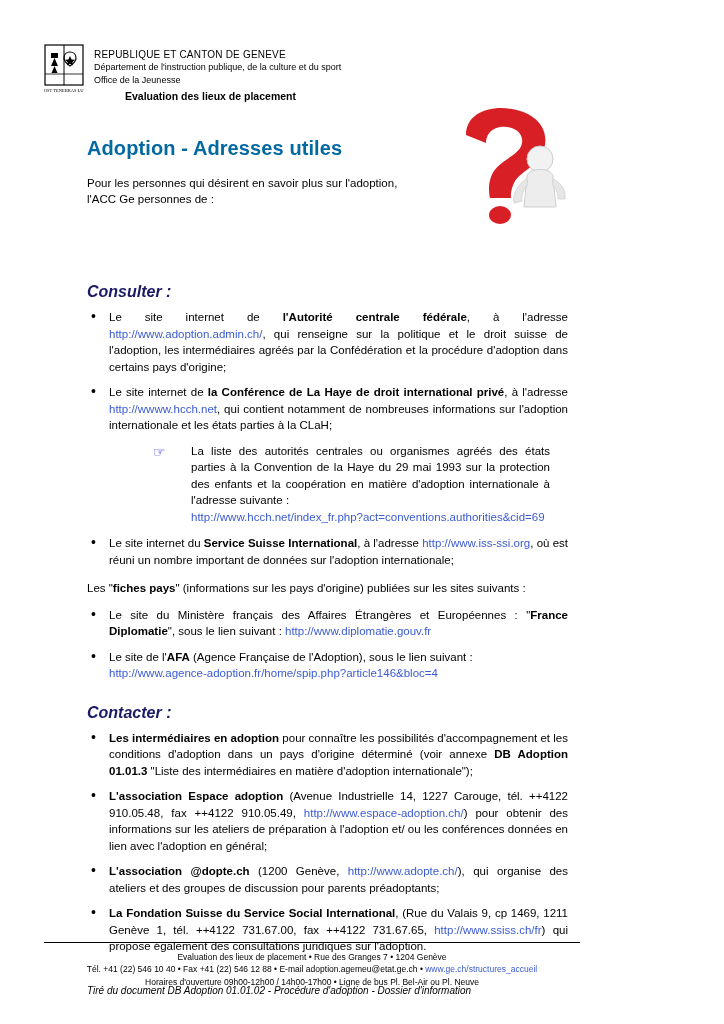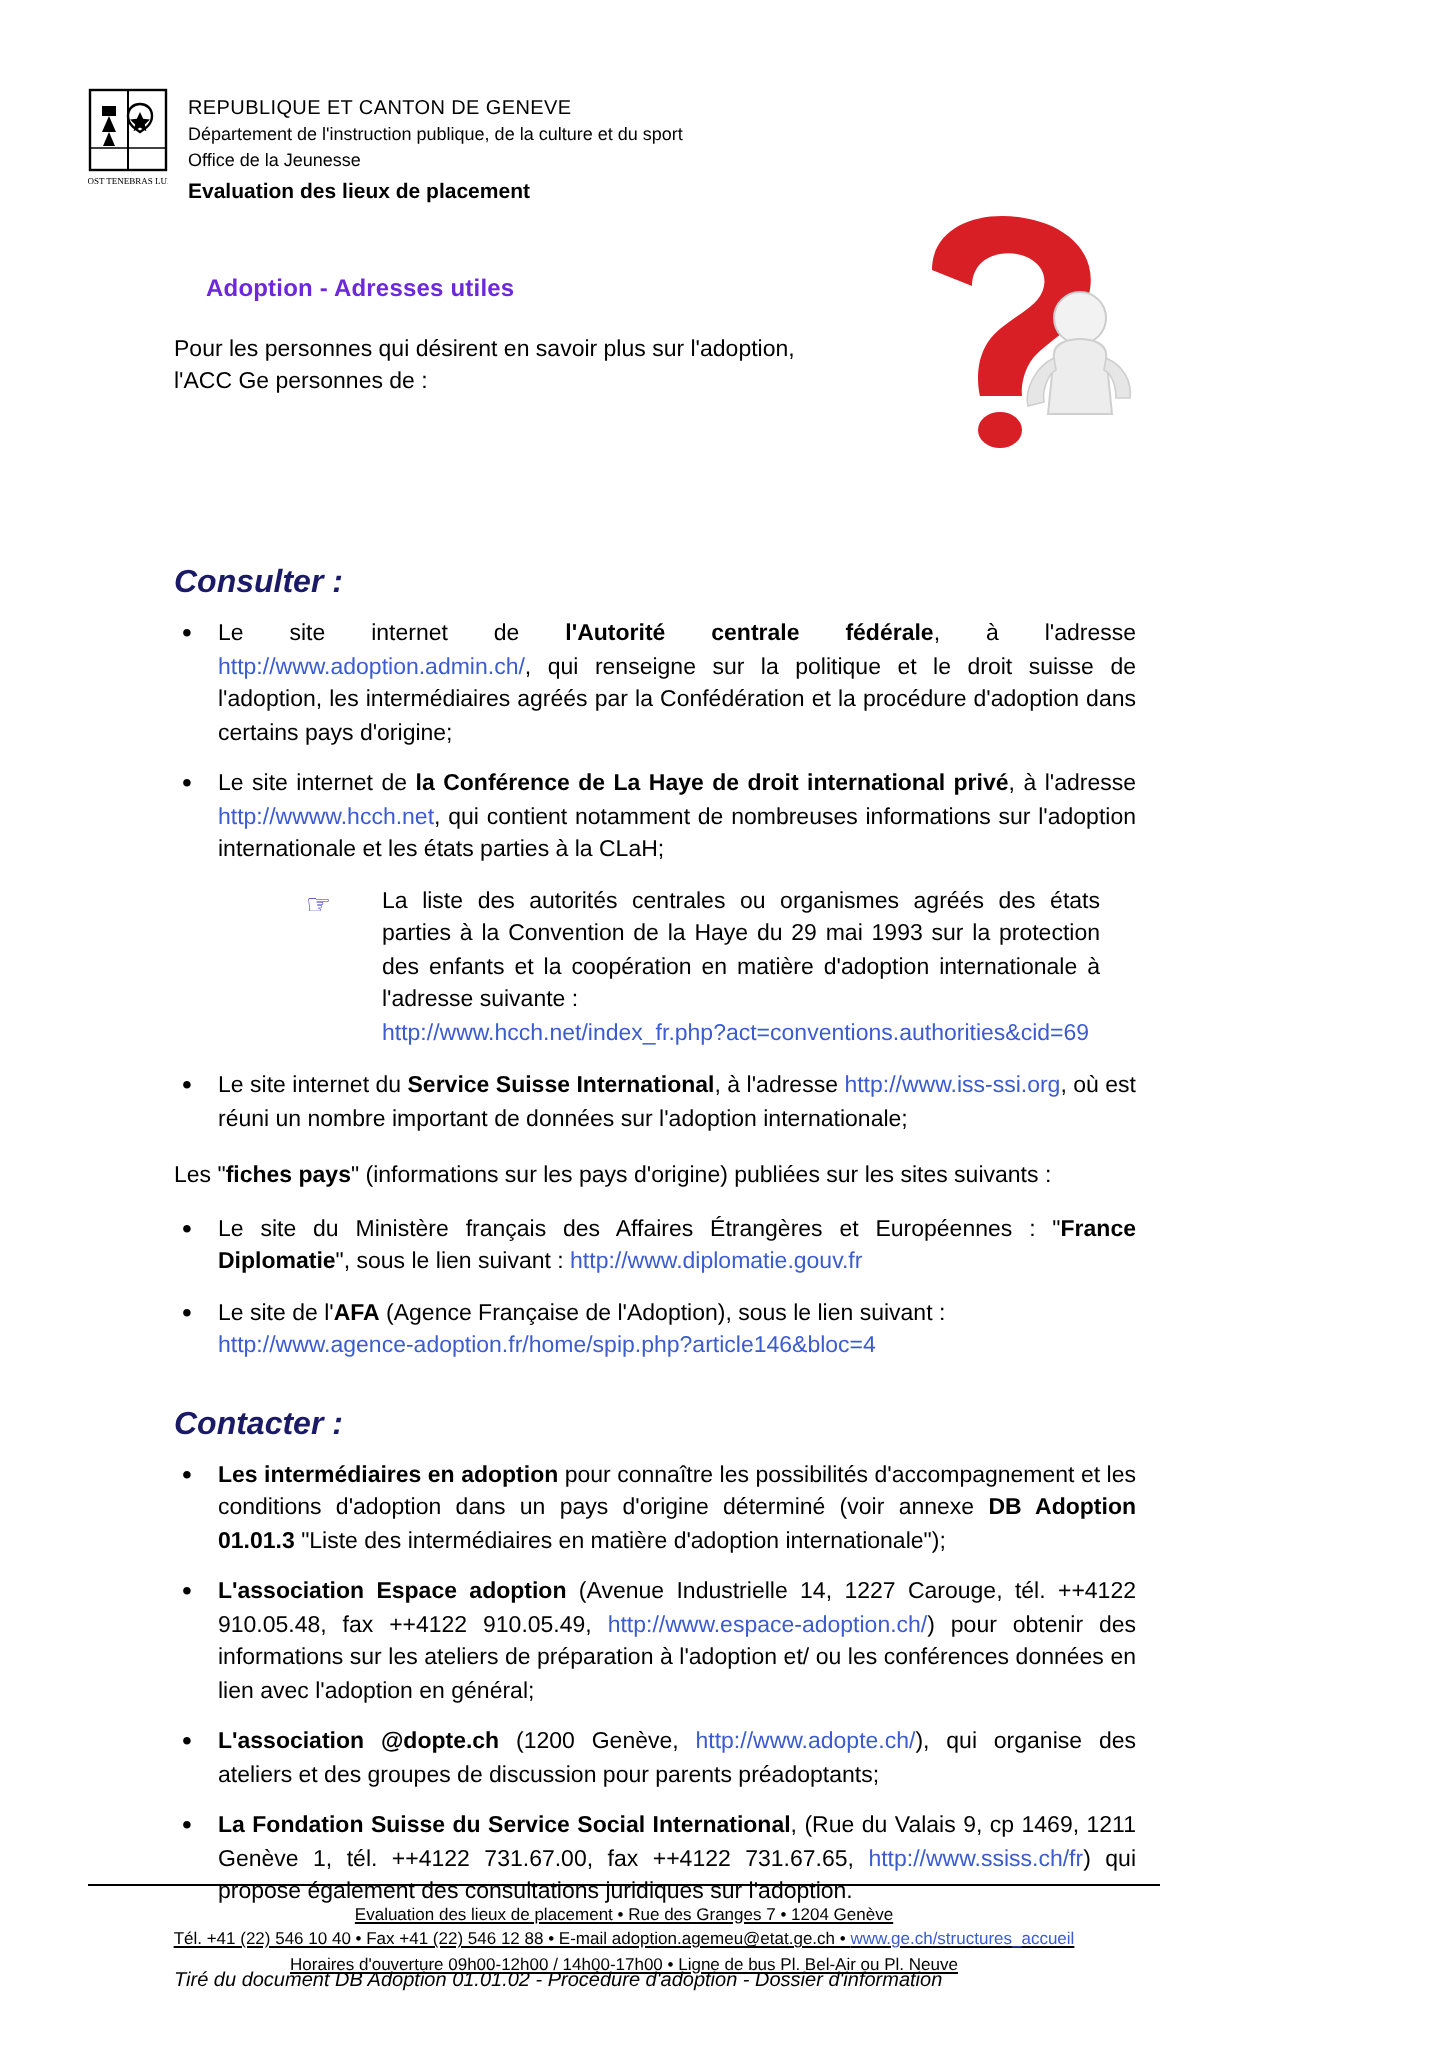--- a/index.html
+++ b/index.html
@@ -38,33 +38,33 @@
   .crest svg { display: block; }
   .header-text {
     font-size: 9.5px;
     line-height: 13px;
     color: #000;
     padding-top: 4px;
   }
   .header-text .l1 { font-size: 10px; letter-spacing: 0.2px; }
   .header-text .l2 { font-size: 9px; }
   .header-text .l3 { font-size: 9px; }
-  .header-text .l4 { font-size: 10.5px; font-weight: bold; padding-top: 3px; }
+  .header-text .l4 { font-size: 10.5px; font-weight: bold; padding-top: 3px; margin-left: 31px; }
 
   
   .title-row {
     position: relative;
     margin-top: 34px;
     min-height: 120px;
   }
   h1.doc-title {
-    font-size: 12px;
-    color: #6d28d9;
+    font-size: 20px;
+    color: #0369a1;
     font-weight: bold;
-    margin: 16px;
+    margin: 0;
     padding-left: 43px;
     letter-spacing: 0.1px;
   }
   .intro {
     padding-left: 43px;
     margin-top: 15px;
     font-size: 11.5px;
     line-height: 16px;
   }
   .qmark {
@@ -141,21 +141,20 @@
 
   
   .footer {
     position: absolute;
     left: 44px;
     right: 44px;
     bottom: 36px;
     text-align: center;
     font-size: 8.5px;
     line-height: 12.5px;
-    text-decoration: underline;
   }
   .footer hr {
     border: none;
     border-top: 1px solid #000;
     margin: 0 0 8px 0;
   }
   .footer .lnk { color: #3b5bd0; }
 </style>
 </head>
 <body>

